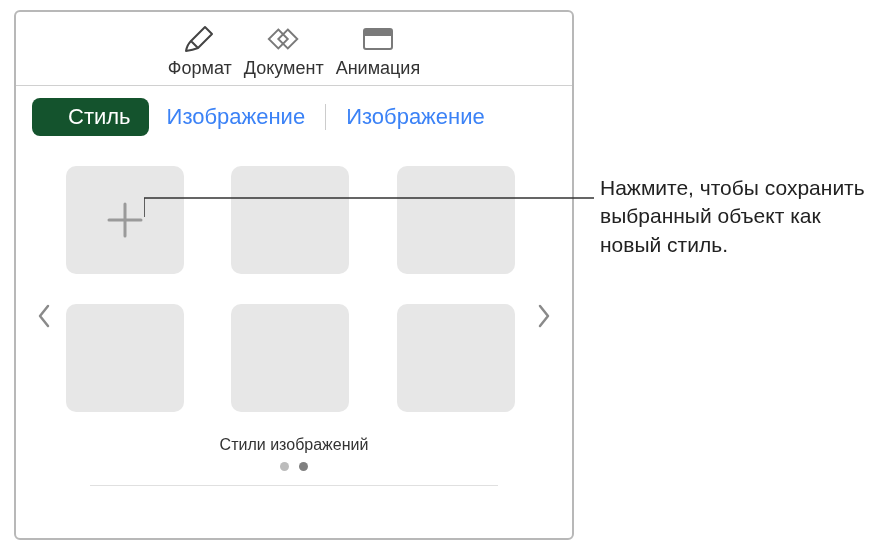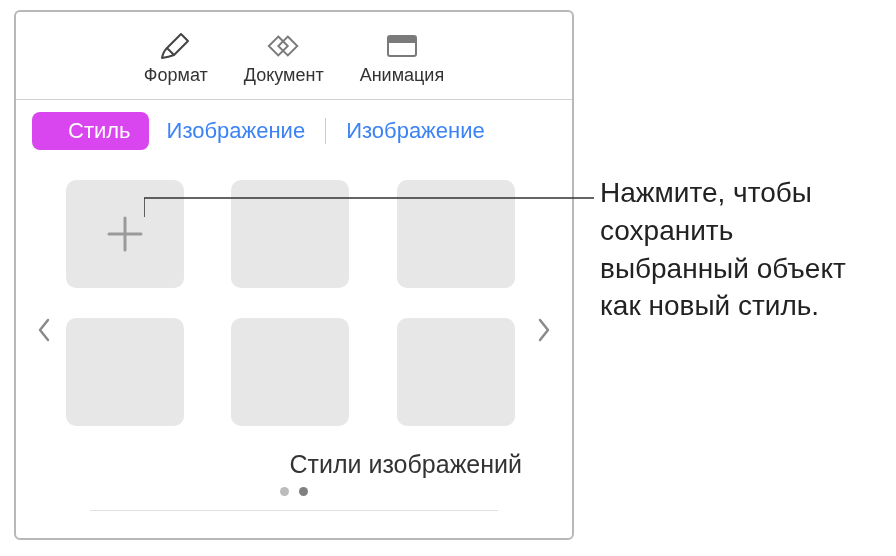--- a/index.html
+++ b/index.html
@@ -15,26 +15,26 @@
       left: 14px;
       top: 10px;
       width: 560px;
       height: 530px;
       border: 2px solid #b8b8b8;
       border-radius: 6px;
       background: #fff;
       overflow: hidden;
     }
     .toolbar {
-      height: 88px;
+      height: 74px;
       border-bottom: 1px solid #d0d0d0;
       display: flex;
       justify-content: center;
       align-items: center;
-      gap: 28px;
+      gap: 4px;
       padding-top: 6px;
     }
     .toolbar-btn {
       display: flex;
       flex-direction: column;
       align-items: center;
       gap: 4px;
       cursor: pointer;
       padding: 0 4px;
     }
@@ -56,21 +56,21 @@
       gap: 0;
     }
     .tab {
       font-size: 22px;
       color: #3b82f6;
       padding: 6px 18px;
       border-radius: 8px;
       cursor: pointer;
     }
     .tab.active {
-      background: #d946ef;
+      background: #14532d;
       color: #fff;
       font-weight: 500;
       padding-left: 36px;
     }
     .tab-sep {
       width: 1px;
       height: 26px;
       background: #ccc;
       margin: 0 2px;
     }
@@ -103,22 +103,22 @@
       border-radius: 10px;
       display: flex;
       align-items: center;
       justify-content: center;
       cursor: pointer;
     }
     .style-tile.add {
       color: #999;
     }
     .styles-label {
-      text-align: right;
-      font-size: 25px;
+      text-align: center;
+      font-size: 16px;
       color: #333;
       margin-top: 24px;
     }
     .dots {
       display: flex;
       justify-content: center;
       gap: 10px;
       margin-top: 8px;
     }
     .dot {
@@ -141,21 +141,21 @@
       top: 194px;
       width: 450px;
       height: 24px;
       pointer-events: none;
     }
     .callout-text {
       position: absolute;
       left: 600px;
       top: 174px;
       width: 280px;
-      font-size: 28px;
+      font-size: 21px;
       line-height: 1.35;
       color: #222;
     }
   </style>
 </head>
 <body>
 
 <div class="panel">
 
   <div class="toolbar">

